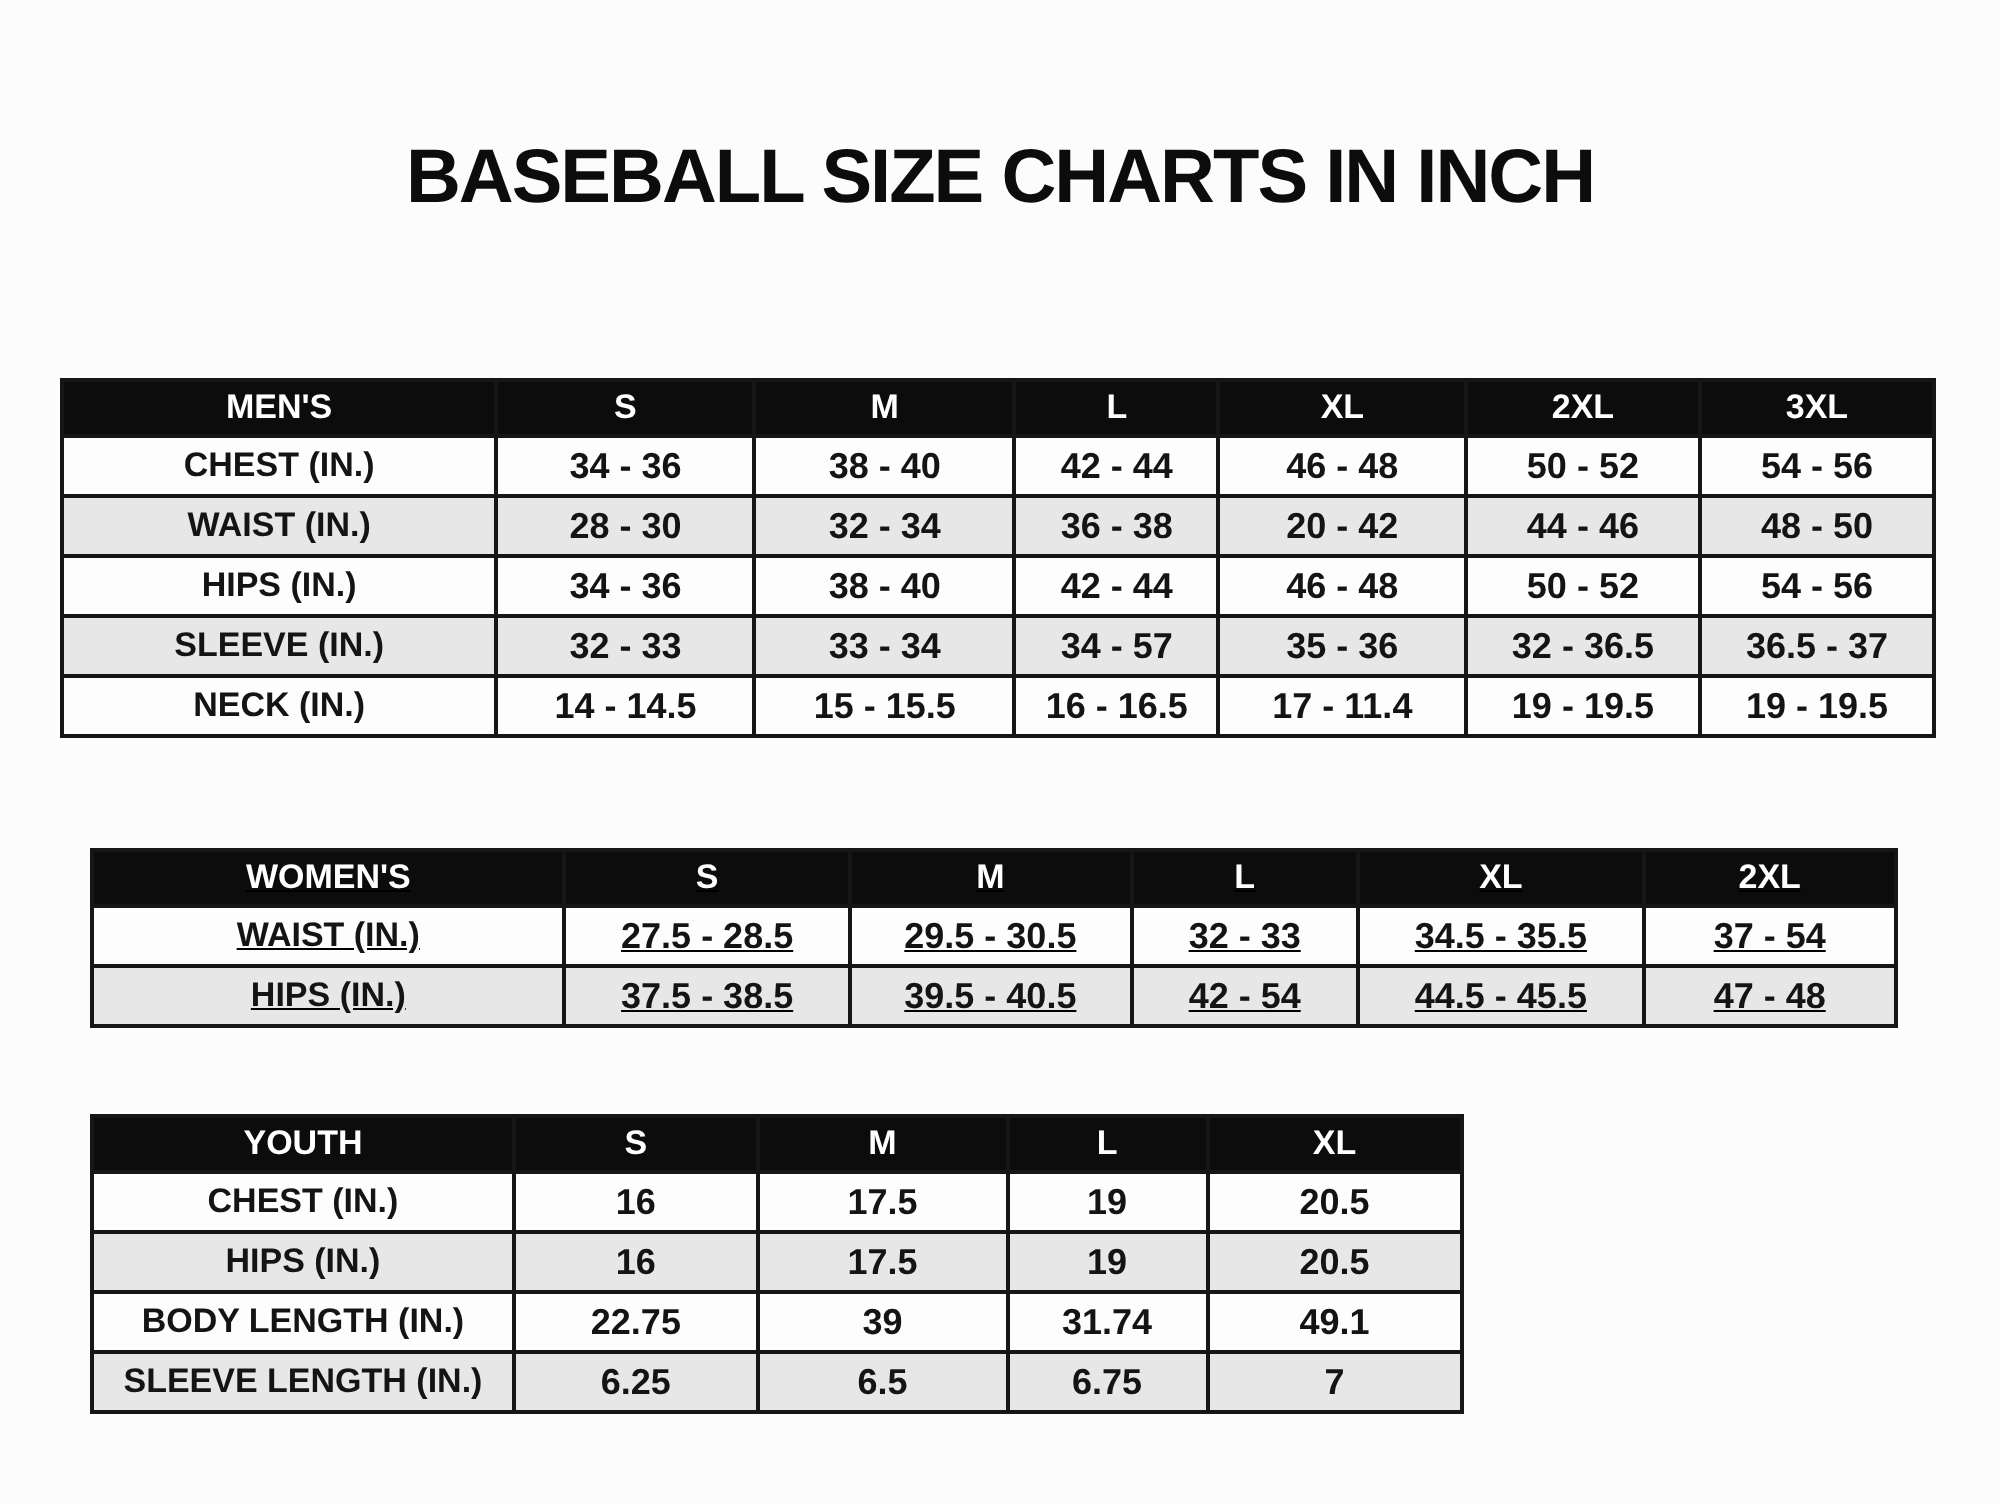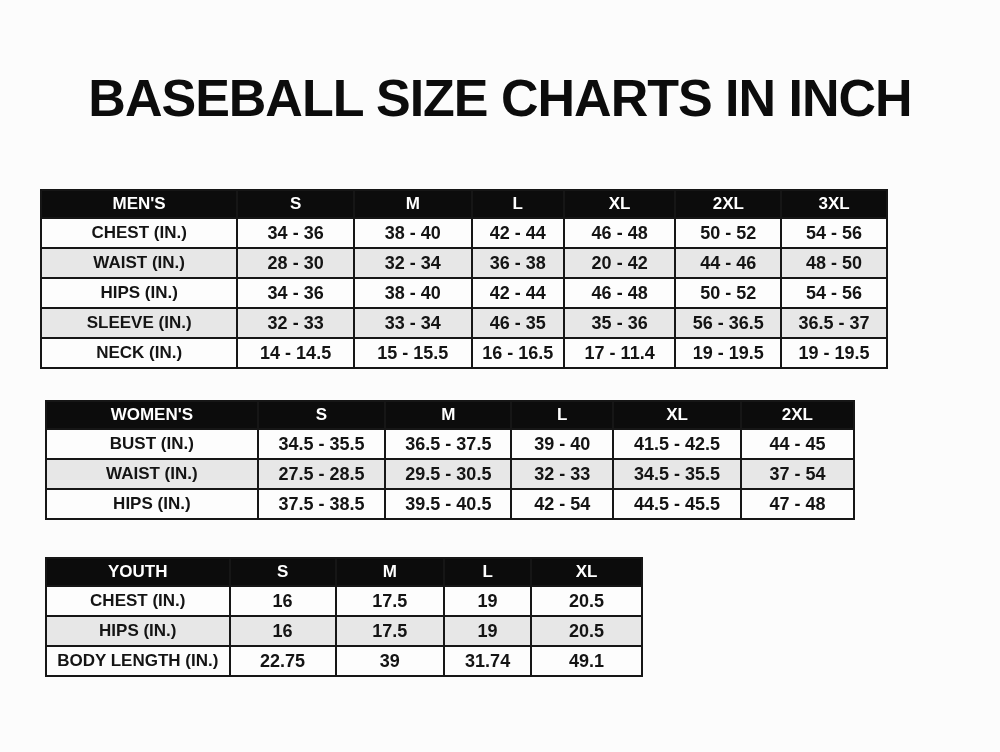--- a/index.html
+++ b/index.html
@@ -13,21 +13,21 @@
     background: #fcfcfc;
     font-family: "Liberation Sans", sans-serif;
     overflow: hidden;
   }
   .page-title {
     position: absolute;
     top: 68px;
     left: 0;
     width: 100%;
     text-align: center;
-    font-size: 52px;
+    font-size: 38px;
     font-weight: bold;
     color: #0c0c0c;
     letter-spacing: -1px;
     white-space: nowrap;
   }
   table.size-table {
     position: absolute;
     border-collapse: collapse;
     table-layout: fixed;
     background: #fdfdfd;
@@ -58,23 +58,23 @@
   }
   table.size-table td:first-child {
     font-size: 17px;
   }
   table.size-table tbody tr:nth-child(odd) td {
     background: #fdfdfd;
   }
   table.size-table tbody tr:nth-child(even) td {
     background: #e7e7e7;
   }
-  #mens-table   { top: 189px; left: 40px; width: 848px; }
-  #womens-table { top: 400px; left: 45px; width: 810px; }
-  #youth-table  { top: 557px; left: 45px; width: 598px; }
+  #mens-table   { top: 189px; left: 30px; width: 938px; }
+  #womens-table { top: 424px; left: 45px; width: 904px; text-decoration: underline; }
+  #youth-table  { top: 557px; left: 45px; width: 687px; }
 </style>
 </head>
 <body>
 
 <div class="page-title">BASEBALL SIZE CHARTS IN INCH</div>
 
 <table id="mens-table" class="size-table">
     <colgroup>
       <col style="width: 23.2%;">
       <col style="width: 13.8%;">
@@ -120,23 +120,23 @@
         <td>38 - 40</td>
         <td>42 - 44</td>
         <td>46 - 48</td>
         <td>50 - 52</td>
         <td>54 - 56</td>
       </tr>
       <tr>
         <td>SLEEVE (IN.)</td>
         <td>32 - 33</td>
         <td>33 - 34</td>
-        <td>46 - 35</td>
+        <td>34 - 57</td>
         <td>35 - 36</td>
-        <td>56 - 36.5</td>
+        <td>32 - 36.5</td>
         <td>36.5 - 37</td>
       </tr>
       <tr>
         <td>NECK (IN.)</td>
         <td>14 - 14.5</td>
         <td>15 - 15.5</td>
         <td>16 - 16.5</td>
         <td>17 - 11.4</td>
         <td>19 - 19.5</td>
         <td>19 - 19.5</td>
@@ -158,28 +158,20 @@
         <th>WOMEN'S</th>
         <th>S</th>
         <th>M</th>
         <th>L</th>
         <th>XL</th>
         <th>2XL</th>
       </tr>
     </thead>
     <tbody>
       <tr>
-        <td>BUST (IN.)</td>
-        <td>34.5 - 35.5</td>
-        <td>36.5 - 37.5</td>
-        <td>39 - 40</td>
-        <td>41.5 - 42.5</td>
-        <td>44 - 45</td>
-      </tr>
-      <tr>
         <td>WAIST (IN.)</td>
         <td>27.5 - 28.5</td>
         <td>29.5 - 30.5</td>
         <td>32 - 33</td>
         <td>34.5 - 35.5</td>
         <td>37 - 54</td>
       </tr>
       <tr>
         <td>HIPS (IN.)</td>
         <td>37.5 - 38.5</td>
@@ -223,14 +215,21 @@
         <td>19</td>
         <td>20.5</td>
       </tr>
       <tr>
         <td>BODY LENGTH (IN.)</td>
         <td>22.75</td>
         <td>39</td>
         <td>31.74</td>
         <td>49.1</td>
       </tr>
+      <tr>
+        <td>SLEEVE LENGTH (IN.)</td>
+        <td>6.25</td>
+        <td>6.5</td>
+        <td>6.75</td>
+        <td>7</td>
+      </tr>
     </tbody>
   </table>
 
 </body></html>

